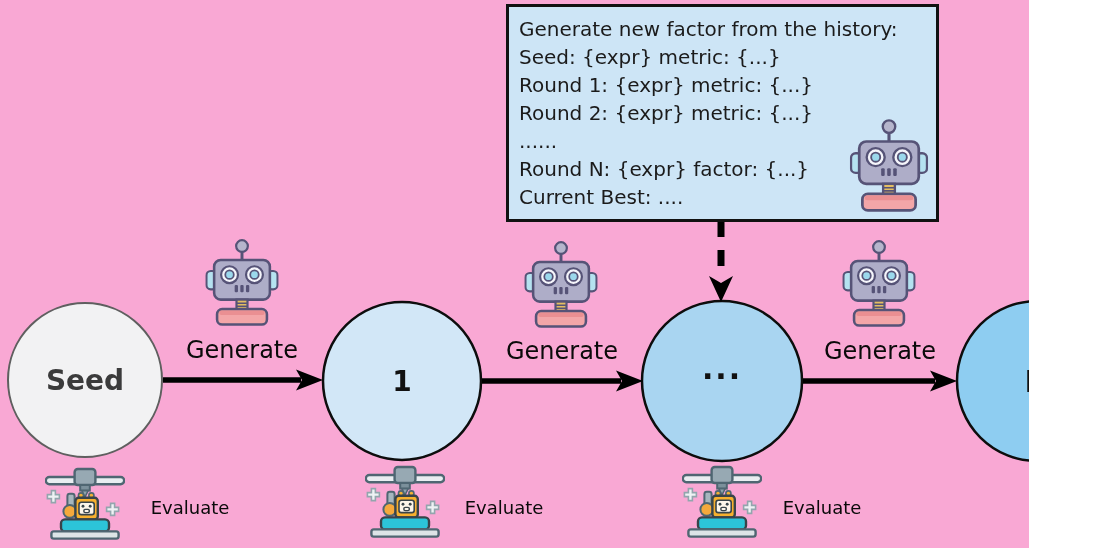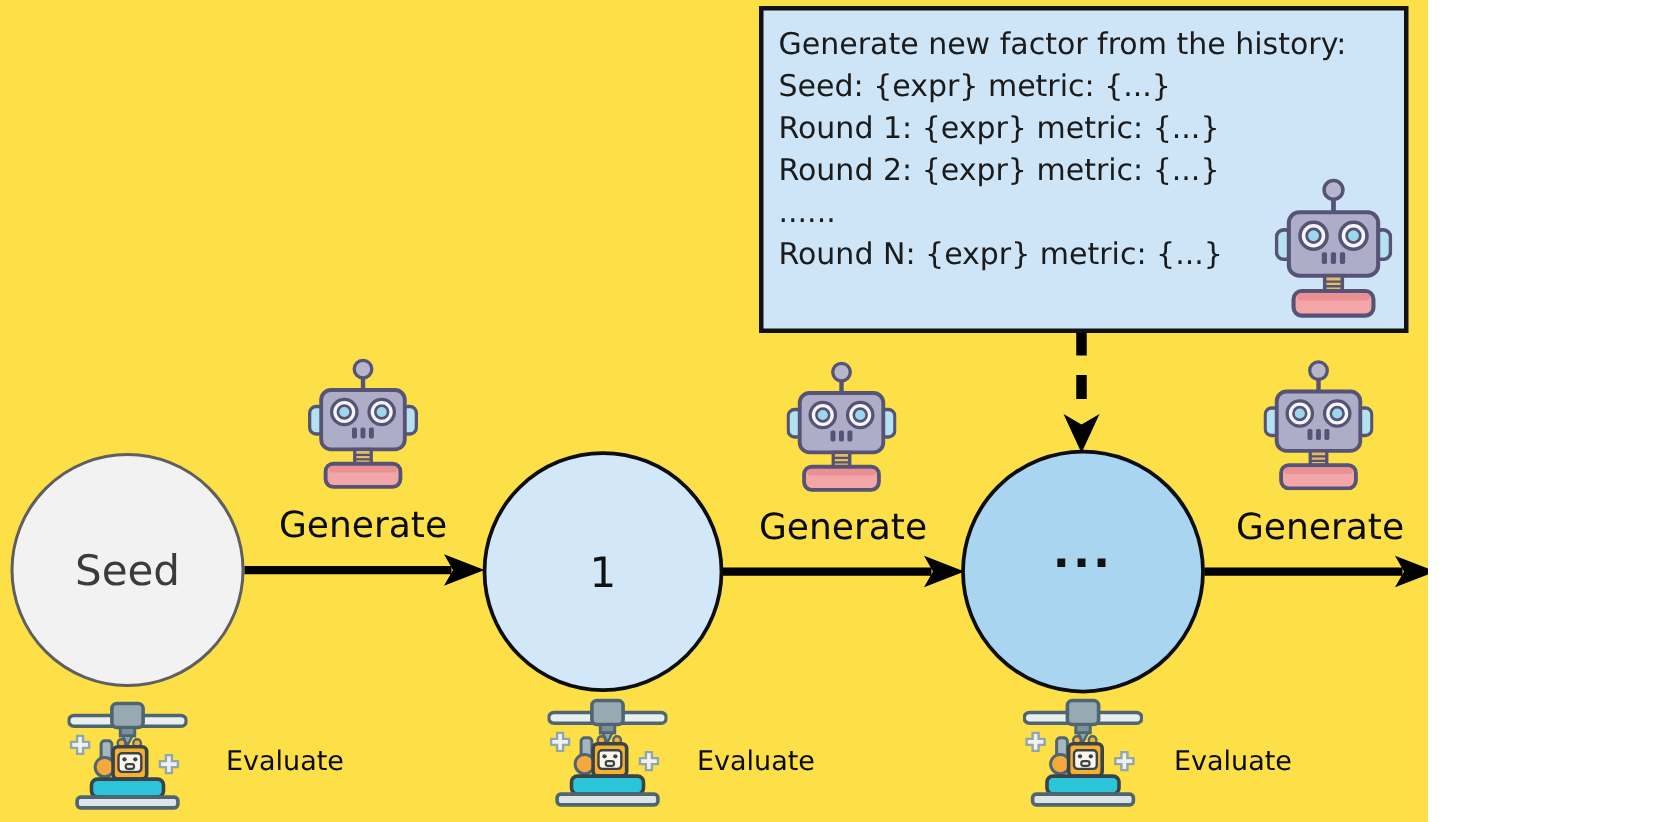--- a/index.html
+++ b/index.html
@@ -1,32 +1,33 @@
 <!DOCTYPE html>
 <html><head>
 <meta charset="utf-8">
 <style>
   html,body{margin:0;padding:0;background:#ffffff;}
   *{box-sizing:border-box;}
   .canvas{
-    position:relative;width:952px;height:548px;background:#fde047;overflow:hidden;
+    position:relative;width:1029px;height:548px;background:#f9a8d4;overflow:hidden;
     font-family:"DejaVu Sans","Liberation Sans",sans-serif;
   }
   .bg-svg{position:absolute;left:0;top:0;}
   
   .history-box{
     position:absolute;left:506px;top:4px;width:433px;height:218px;
     border:3px solid #111;padding:8px 10px;
   }
   .history-line{font-size:20px;line-height:28px;white-space:pre;color:#1b1b1b;}
   .box-robot{position:absolute;right:5px;bottom:7px;}
   
   .node-label{
     position:absolute;display:flex;align-items:center;justify-content:center;
     font-size:28px;
+    font-weight:bold;
   }
   
   .edge-label{position:absolute;width:160px;text-align:center;font-size:24px;color:#0a0a0a;}
   .eval-label{position:absolute;width:130px;text-align:center;font-size:18px;color:#0a0a0a;}
   .icon-abs{position:absolute;}
 </style>
 </head>
 <body>
 
 <div class="canvas">
@@ -99,21 +100,22 @@
       <polygon points="721,302 709,276 721,283 733,276" fill="#000"></polygon>
     </g>
   </svg>
 
   <div class="history-box" style="background-color: rgb(205, 229, 246); border-color: rgb(17, 17, 17);">
     <div class="history-line">Generate new factor from the history:</div>
     <div class="history-line">Seed: {expr} metric: {...}</div>
     <div class="history-line">Round 1: {expr} metric: {...}</div>
     <div class="history-line">Round 2: {expr} metric: {...}</div>
     <div class="history-line">......</div>
-    <div class="history-line">Round N: {expr} metric: {...}</div>
+    <div class="history-line">Round N: {expr} factor: {...}</div>
+    <div class="history-line">Current Best: ....</div>
     <svg class="box-robot" width="84" height="94" viewBox="0 0 100 120">
       <use href="#sym-robot"></use>
     </svg>
   </div>
 
   <svg class="icon-abs" style="left:202px;top:238px" width="80" height="88" viewBox="0 0 100 120">
       <use href="#sym-robot"></use>
     </svg>
   <svg class="icon-abs" style="left:521px;top:240px" width="80" height="88" viewBox="0 0 100 120">
       <use href="#sym-robot"></use>

